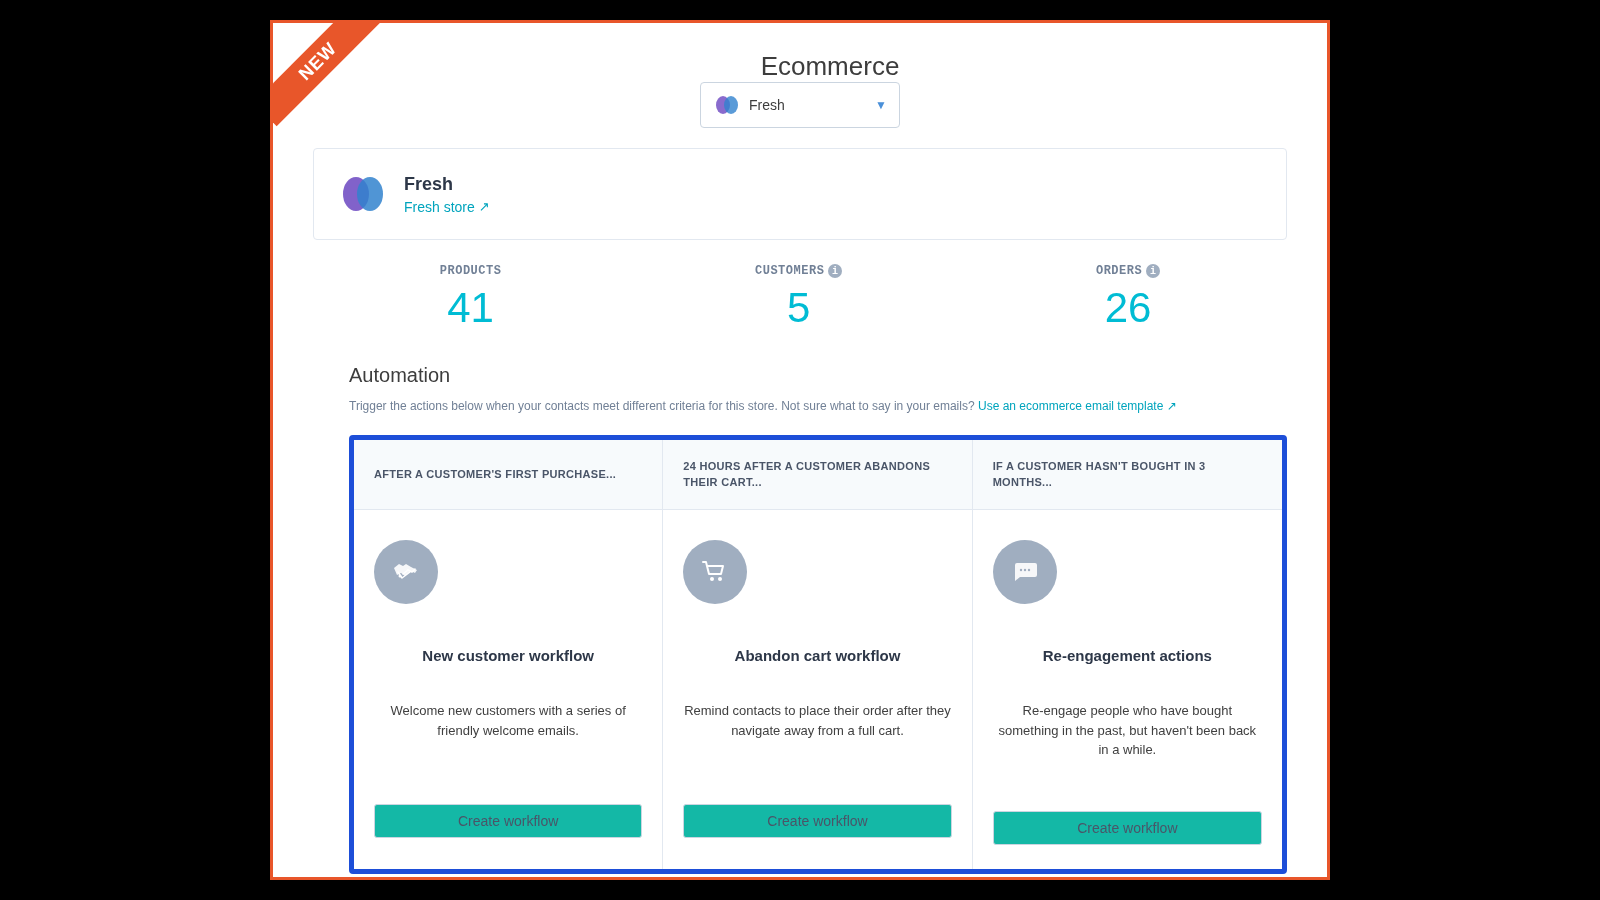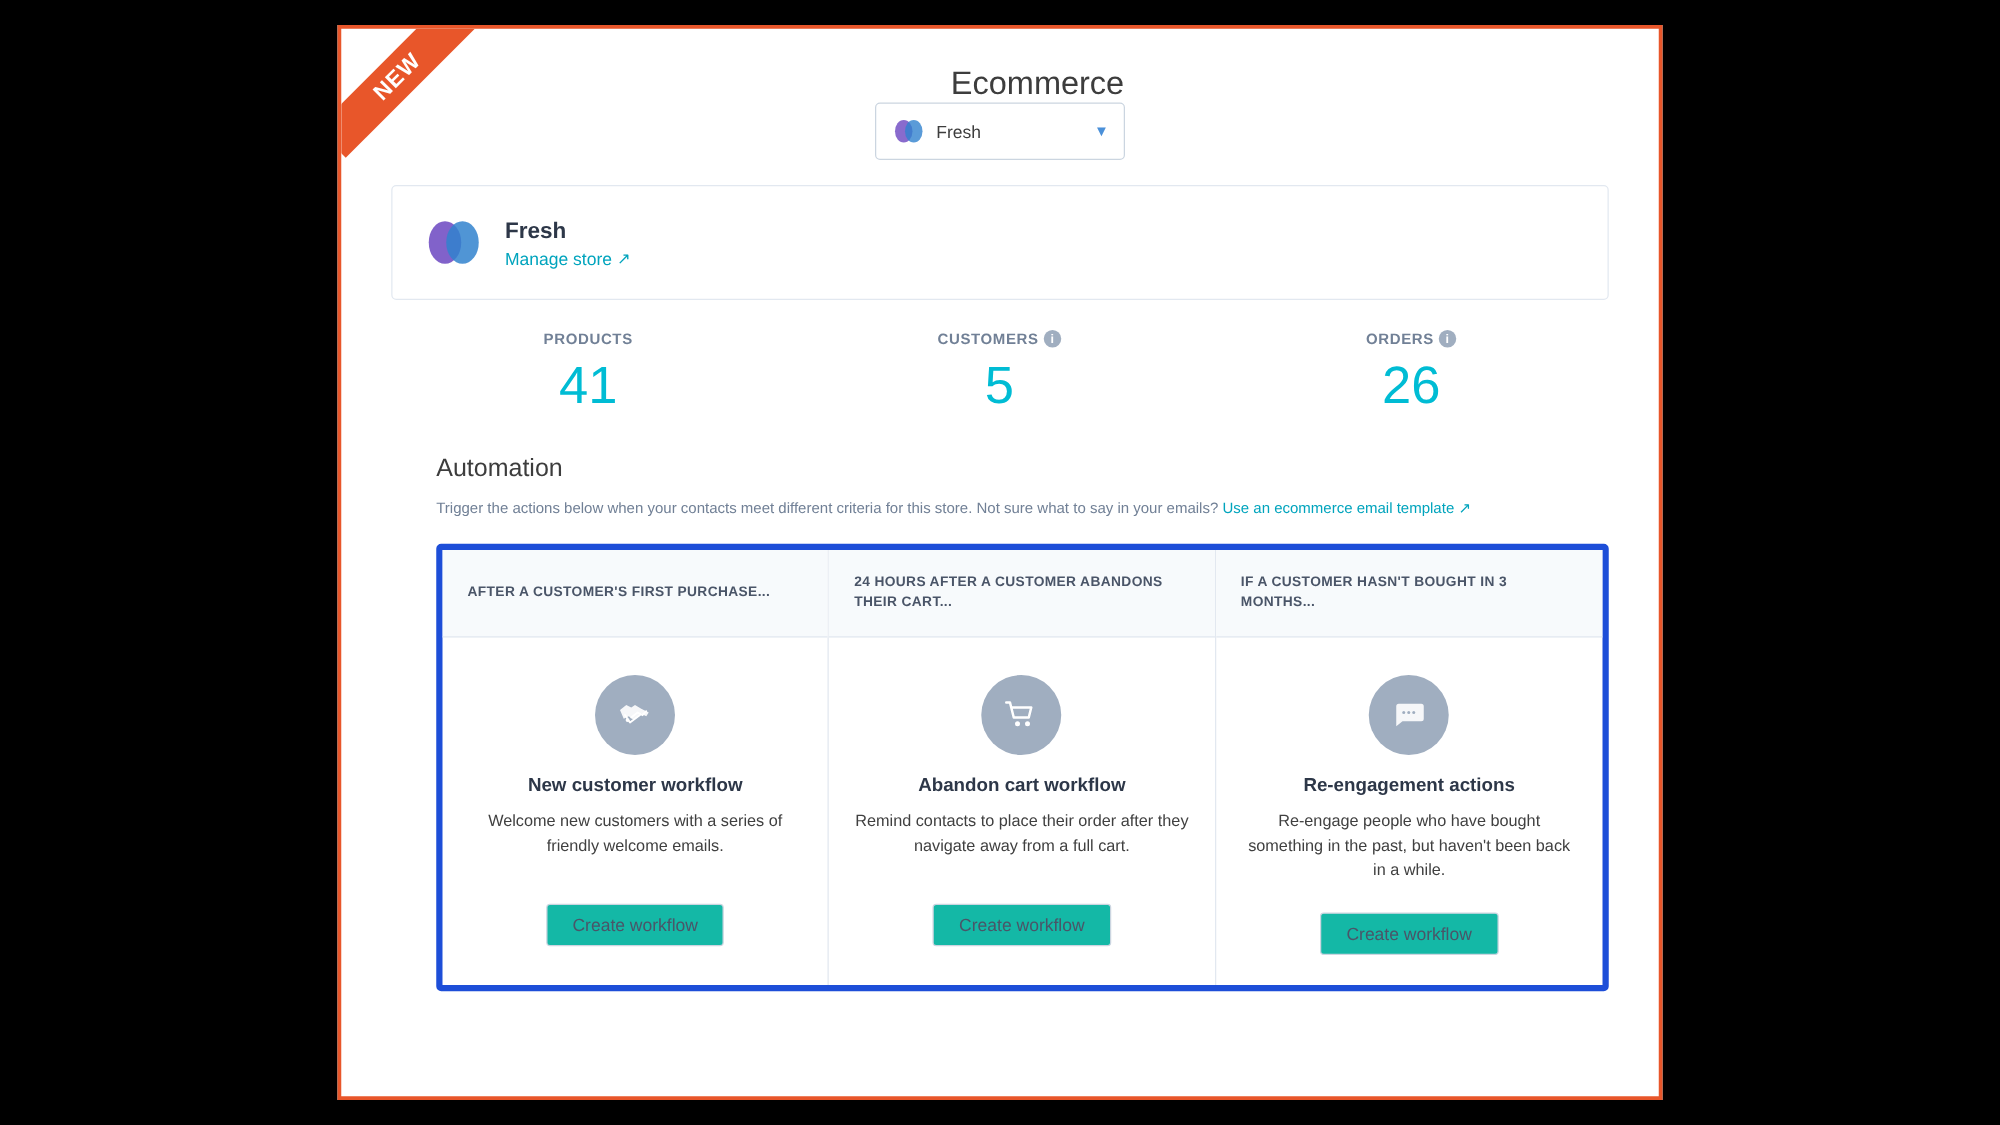--- a/index.html
+++ b/index.html
@@ -124,20 +124,21 @@
     .stat-item {}
     .stat-label {
       font-size: 12px;
       color: #718096;
       font-weight: 600;
       letter-spacing: 0.5px;
       margin-bottom: 6px;
       display: flex;
       justify-content: center;
       gap: 4px;
+      font-family: Liberation Mono, monospace;
     }
     .stat-label .info-icon {
       width: 14px;
       height: 14px;
       border-radius: 50%;
       background: #a0aec0;
       color: #fff;
       font-size: 10px;
       display: inline-flex;
       align-items: center;
@@ -193,21 +194,21 @@
       min-height: 70px;
       display: flex;
       align-items: center;
       border-bottom: 1px solid #e2e8f0;
     }
     .workflow-body {
       padding: 30px 20px 24px;
       text-align: center;
       display: flex;
       flex-direction: column;
-      align-items: center;
+      gap: 27px;
     }
     .workflow-icon-circle {
       width: 64px;
       height: 64px;
       border-radius: 50%;
       background: #a0aec0;
       display: flex;
       align-items: center;
       justify-content: center;
       margin-bottom: 16px;
@@ -261,21 +262,21 @@
   </div>
 
   <div class="store-card">
     <svg class="store-card-logo" viewBox="0 0 50 50" fill="none" xmlns="http://www.w3.org/2000/svg">
       <ellipse cx="18" cy="25" rx="13" ry="17" fill="#6B46C1" opacity="0.85"></ellipse>
       <ellipse cx="32" cy="25" rx="13" ry="17" fill="#3182CE" opacity="0.85"></ellipse>
     </svg>
     <div class="store-card-info">
       <div class="store-card-name">Fresh</div>
       <a class="store-card-link" href="#">
-        <span>Manage store</span>
+        <span>Fresh store</span>
         <span style="font-size:13px;">↗</span>
       </a>
     </div>
   </div>
 
   <div class="stats-row">
     <div class="stat-item">
       <div class="stat-label">
         <span>PRODUCTS</span>
       </div>

